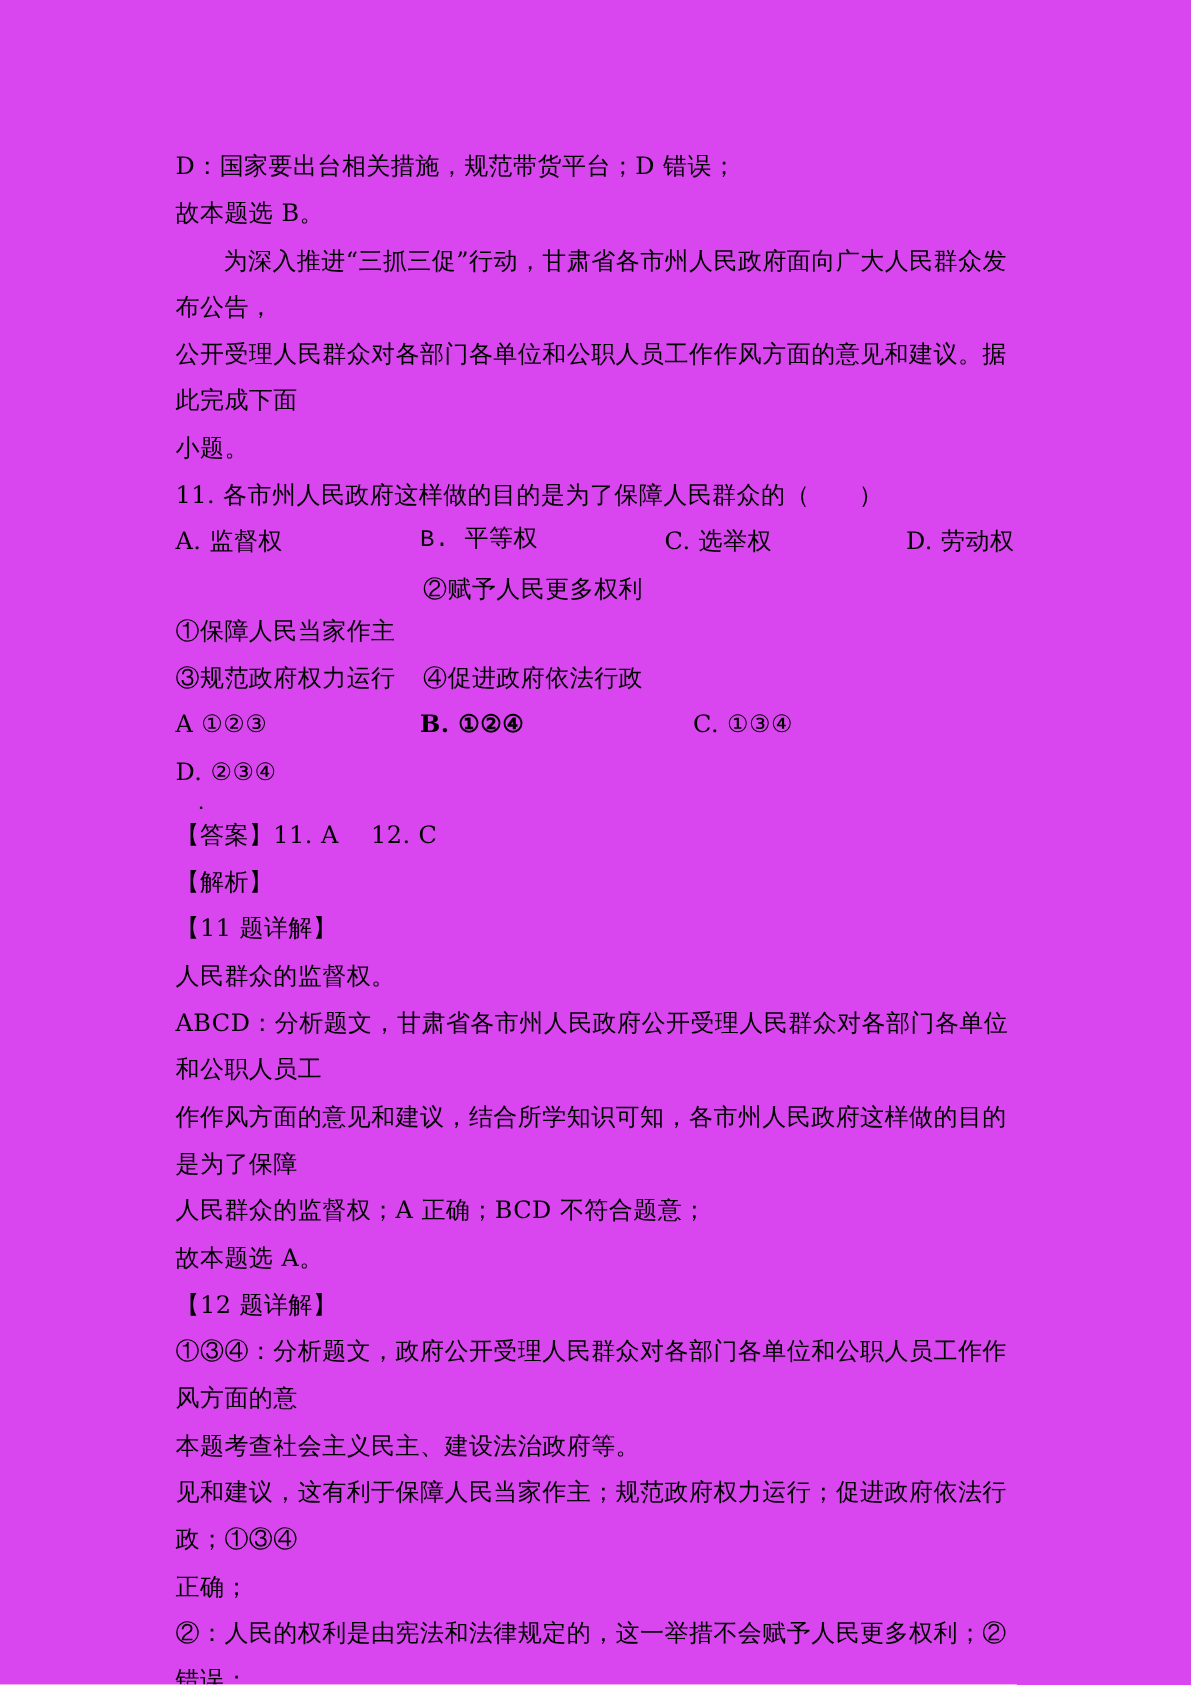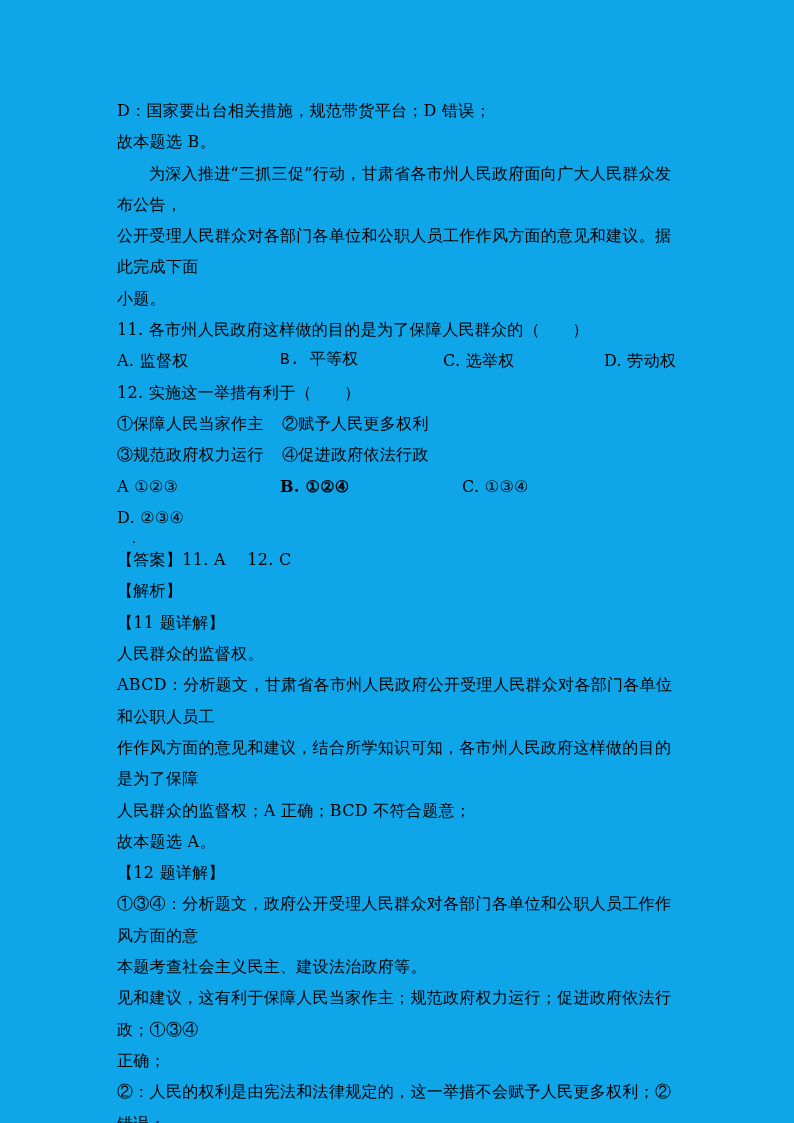--- a/index.html
+++ b/index.html
@@ -4,21 +4,21 @@
 <style>
   html, body {
     margin: 0;
     padding: 0;
     background: #ffffff;
   }
   .page {
     position: relative;
     width: 794px;
     height: 1123px;
-    background: #0ea5e9;
+    background: #d946ef;
     color: #000000;
     font-family: "DejaVu Serif", "Liberation Serif", serif;
     font-size: 16px;
     overflow: hidden;
     box-sizing: border-box;
   }
   .doc {
     position: absolute;
     top: 95px;
     left: 117px;
@@ -52,22 +52,21 @@
 
 <div class="page">
   <div class="doc">
       <div class="ln">D：国家要出台相关措施，规范带货平台；D 错误；</div>
       <div class="ln">故本题选 B。</div>
       <div class="ln indent">为深入推进“三抓三促”行动，甘肃省各市州人民政府面向广大人民群众发布公告，</div>
       <div class="ln">公开受理人民群众对各部门各单位和公职人员工作作风方面的意见和建议。据此完成下面</div>
       <div class="ln">小题。</div>
       <div class="ln">11. 各市州人民政府这样做的目的是为了保障人民群众的（　　）</div>
       <div class="ln"><span class="col" style="width: 163px;">A. 监督权</span><span class="col" style="width: 163px; font-family: Liberation Mono, monospace;">B. 平等权</span><span class="col" style="width: 161px;">C. 选举权</span><span class="col">D. 劳动权</span></div>
-      <div class="ln">12. 实施这一举措有利于（　　）</div>
-      <div class="ln"><span class="col" style="width: 165px;">①保障人民当家作主</span><span class="col">②赋予人民更多权利</span></div>
+      <div class="ln"><span class="col" style="width: 165px; margin-top: 28px;">①保障人民当家作主</span><span class="col">②赋予人民更多权利</span></div>
       <div class="ln"><span class="col" style="width: 165px;">③规范政府权力运行</span><span class="col">④促进政府依法行政</span></div>
       <div class="ln"><span class="col" style="width: 163px;">A ①②③</span><span class="col" style="width: 163px; font-weight: bold;">B. ①②④</span><span class="col" style="width: 161px; margin-left: 19px;">C. ①③④</span><span class="col">D. ②③④</span></div>
       <div class="ln dot">．</div>
       <div class="ln">【答案】11. A    12. C</div>
       <div class="ln">【解析】</div>
       <div class="ln">【11 题详解】</div>
       <div class="ln">人民群众的监督权。</div>
       <div class="ln">ABCD：分析题文，甘肃省各市州人民政府公开受理人民群众对各部门各单位和公职人员工</div>
       <div class="ln">作作风方面的意见和建议，结合所学知识可知，各市州人民政府这样做的目的是为了保障</div>
       <div class="ln">人民群众的监督权；A 正确；BCD 不符合题意；</div>

